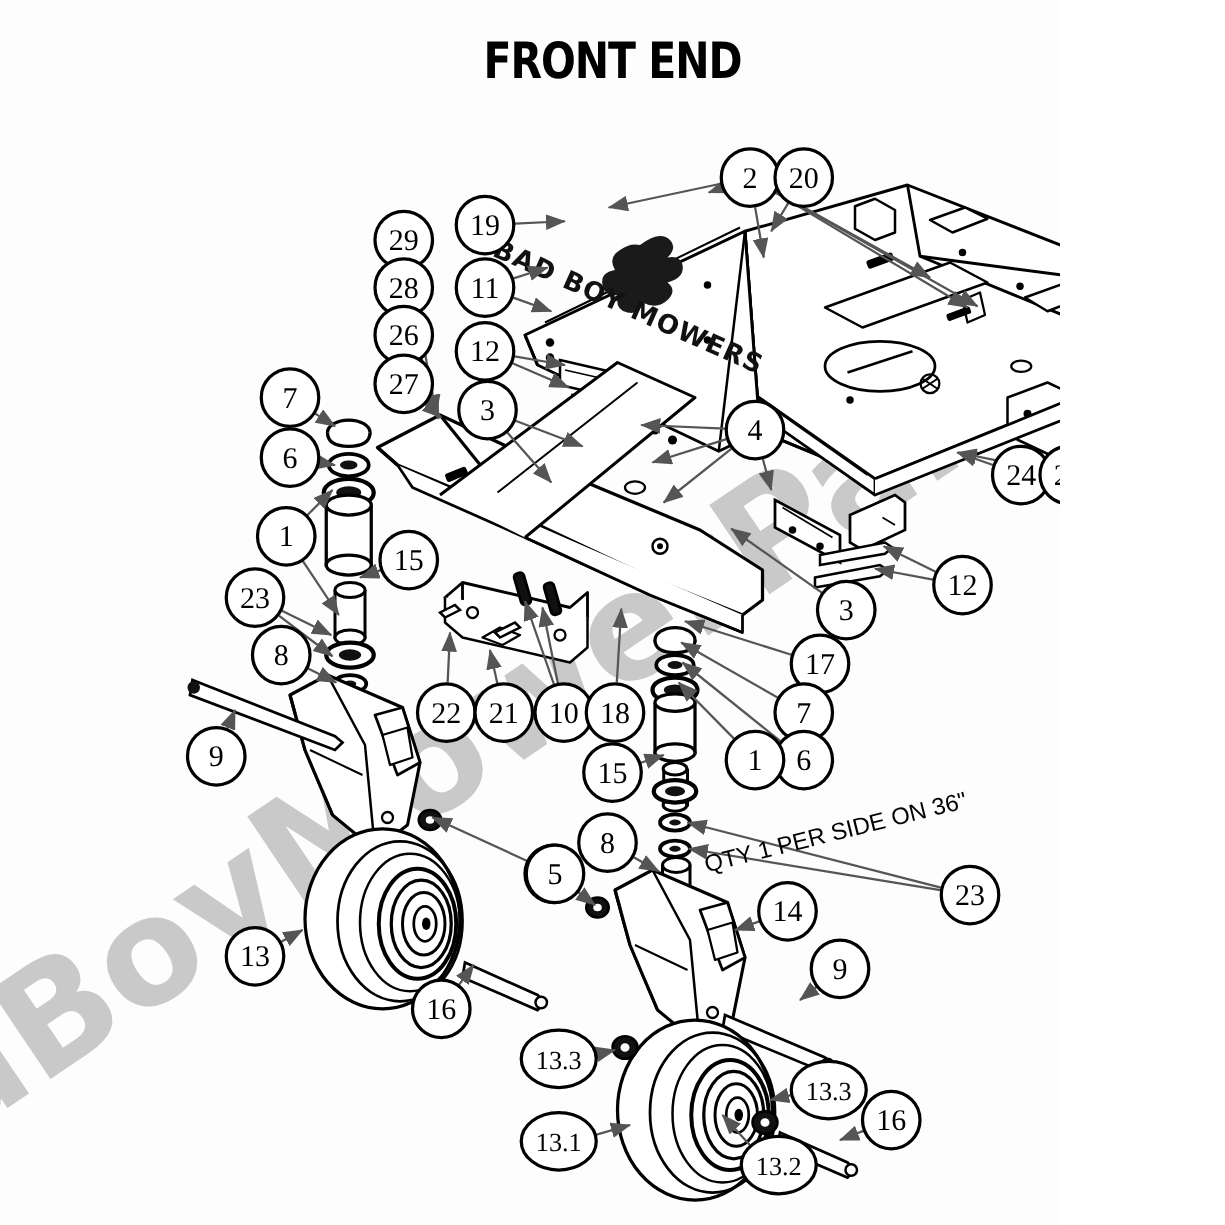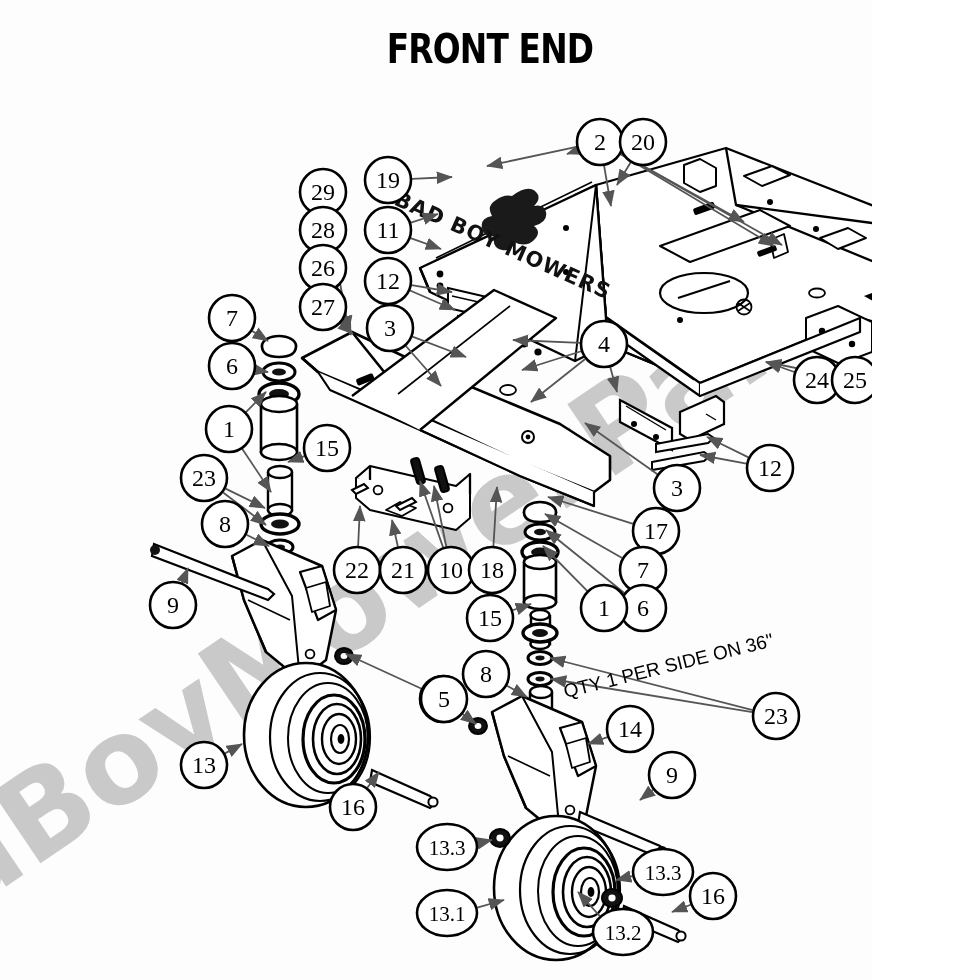--- a/index.html
+++ b/index.html
@@ -7,21 +7,20 @@
     padding: 0;
     background: #ffffff;
   }
   #page {
     position: relative;
     width: 848px;
     height: 980px;
     background: #fdfdfd;
     overflow: hidden;
     font-family: "Liberation Serif", "DejaVu Serif", serif;
-    padding-left: 24px;
   }
   #diagram-svg {
     position: absolute;
     left: 0;
     top: 0;
     width: 980px;
     height: 980px;
   }
   .page-title {
     position: absolute;

